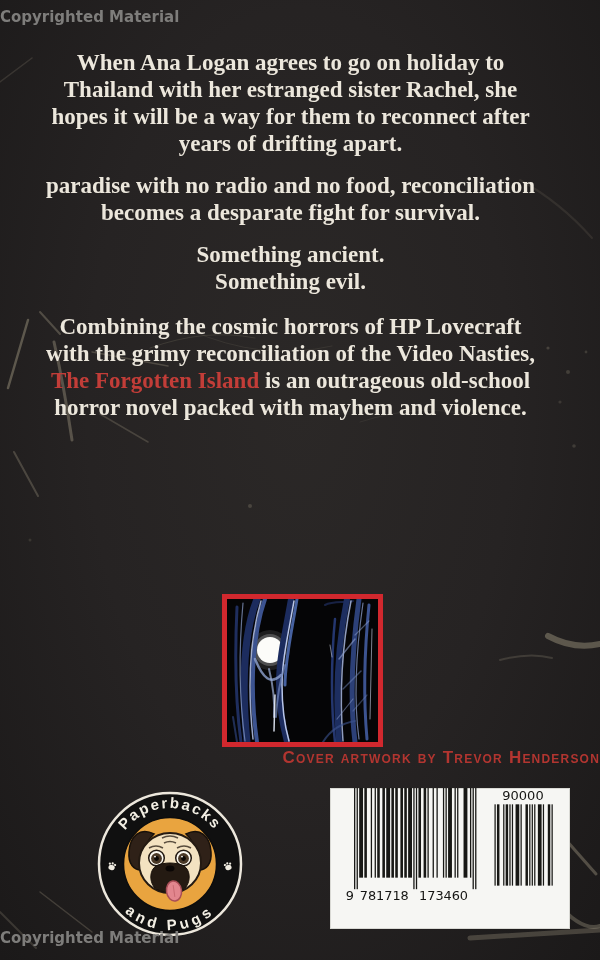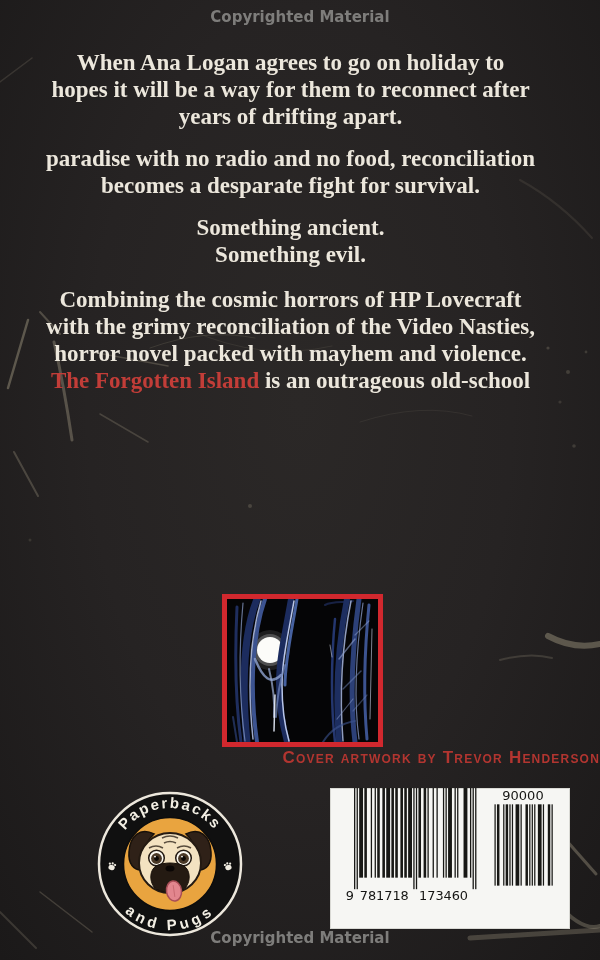--- a/index.html
+++ b/index.html
@@ -3,21 +3,21 @@
 <meta charset="utf-8">
 <style>
   html,body{margin:0;padding:0;background:#111;}
   .cover{
     position:relative;width:600px;height:960px;overflow:hidden;
     background:radial-gradient(ellipse at 50% 42%, #2b2827 0%, #262323 50%, #1b1919 100%);
     font-family:"Liberation Serif",serif;
   }
   .scratches{position:absolute;left:0;top:0;pointer-events:none;}
   .copyright{
-    position:absolute;left:0;width:100%;text-align:center;
+    position:absolute;left:0;width:100%;
     font-family:"DejaVu Sans",sans-serif;font-weight:bold;
     font-size:15px;color:#7e7d7b;
   }
   .copyright.top{top:8px;}
   .copyright.bottom{top:929px;}
   .synopsis{
     position:absolute;top:49px;left:0;width:581px;text-align:center;
     color:#ece7dc;font-weight:bold;font-size:23px;line-height:27px;
   }
   .para{margin:0 0 15px 0;}
@@ -82,36 +82,37 @@
       <circle cx="250" cy="506" r="2" opacity="0.3"></circle>
       <circle cx="30" cy="540" r="1.5" opacity="0.2"></circle>
     </g>
   </svg>
 
   <div class="copyright top">Copyrighted Material</div>
 
   <div class="synopsis" id="synopsis">
       <div class="para">
         <div class="line"><span class="">When Ana Logan agrees to go on holiday to</span></div>
+        <div class="line"><span class="">Thailand with her estranged sister Rachel, she</span></div>
         <div class="line"><span class="">hopes it will be a way for them to reconnect after</span></div>
         <div class="line"><span class="">years of drifting apart.</span></div>
       </div>
       <div class="para">
         <div class="line"><span class="">paradise with no radio and no food, reconciliation</span></div>
         <div class="line"><span class="">becomes a desparate fight for survival.</span></div>
       </div>
       <div class="para">
         <div class="line"><span class="">Something ancient.</span></div>
         <div class="line"><span class="">Something evil.</span></div>
       </div>
       <div class="para gap">
         <div class="line"><span class="">Combining the cosmic horrors of HP Lovecraft</span></div>
         <div class="line"><span class="">with the grimy reconciliation of the Video Nasties,</span></div>
+        <div class="line"><span class="red">The Forgotten Island</span><span class=""> is an outrageous old-school</span></div>
         <div class="line"><span class="">horror novel packed with mayhem and violence.</span></div>
-        <div class="line"><span class="red">The Forgotten Island</span><span class=""> is an outrageous old-school</span></div>
       </div>
     </div>
 
   <div class="artwork">
     <svg width="151" height="143" viewBox="0 0 151 143">
       <rect x="0" y="0" width="151" height="143" fill="#050506"></rect>
       <g>
         <circle cx="43" cy="51" r="20" fill="#ffffff" opacity="0.1"></circle>
         <circle cx="43" cy="51" r="16" fill="#ffffff" opacity="0.22"></circle>
         <circle cx="43" cy="51" r="13" fill="#fcfcf9"></circle>

